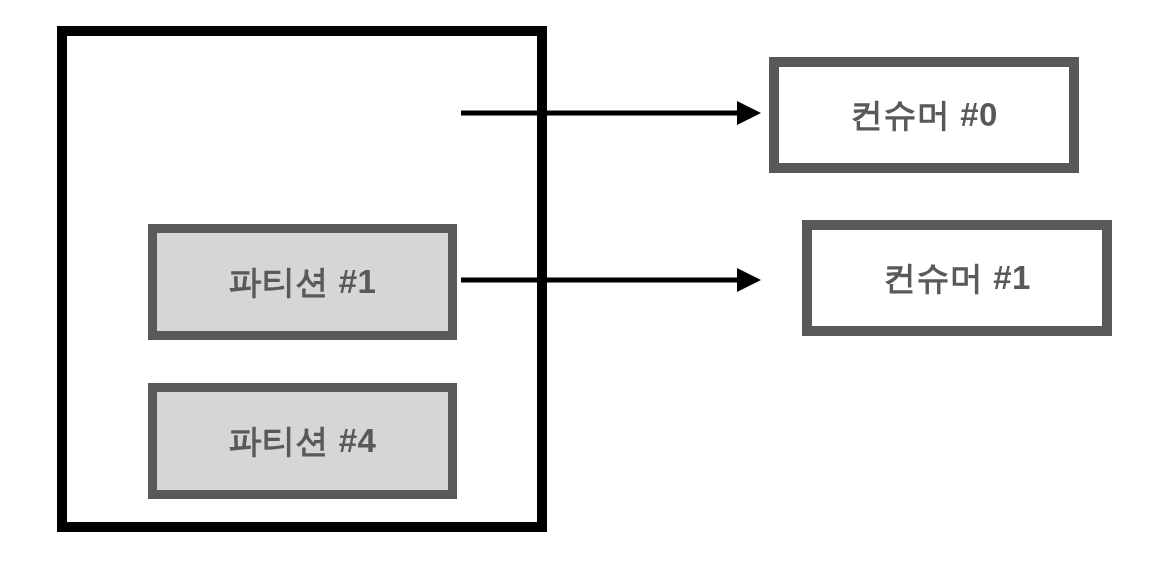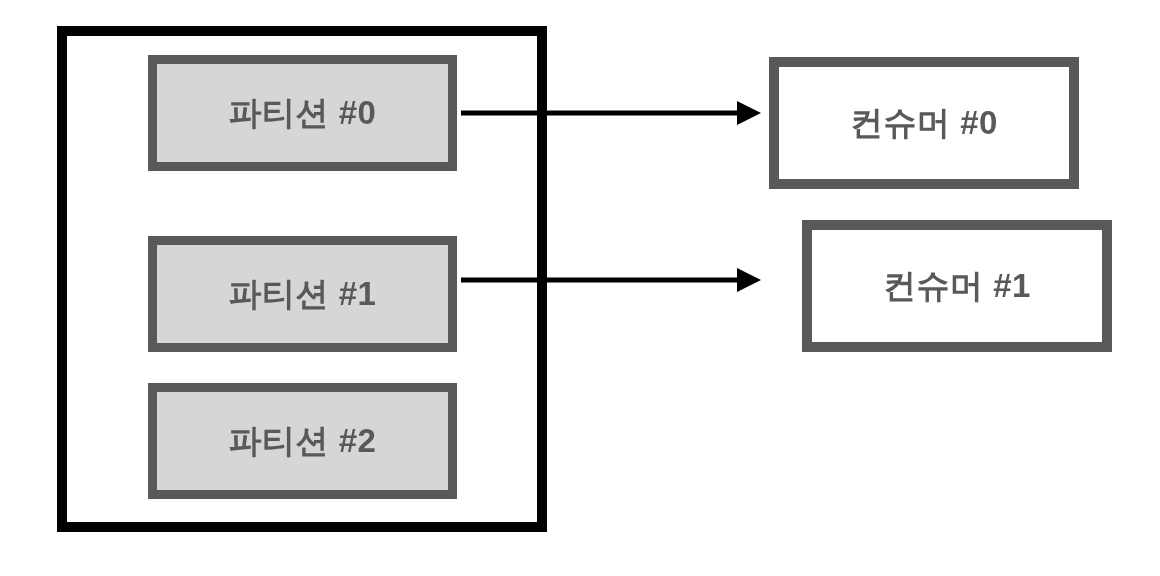--- a/index.html
+++ b/index.html
@@ -43,26 +43,26 @@
     letter-spacing: 0.5px;
   }
   .partition {
     left: 148px;
     width: 309px;
     height: 116px;
     border: 9px solid var(--box-border);
     background: var(--partition-fill);
   }
   .partition.p0 { top: 55px; }
-  .partition.p1 { top: 236px; }
+  .partition.p1 { top: 224px; }
   .partition.p2 { top: 383px; }
   .consumer {
     left: 769px;
     width: 310px;
-    height: 132px;
+    height: 116px;
     border: 10px solid var(--box-border);
     background: var(--consumer-fill);
   }
   .consumer.c0 { top: 57px; }
   .consumer.c1 { top: 220px; margin-left: 33px; }
   .arrow-layer {
     position: absolute;
     left: 0; top: 0;
     width: 1160px;
     height: 576px;
@@ -71,30 +71,27 @@
   .arrow line { stroke: var(--arrow); stroke-width: 5; }
   .arrow polygon { fill: var(--arrow); }
 </style>
 </head>
 <body>
 
 <div class="canvas">
 
   <div class="group-box"></div>
 
-  <div class="node partition p0">
-    <span>파티션 #0</span>
-  </div>
 
   <div class="node partition p1">
     <span>파티션 #1</span>
   </div>
 
   <div class="node partition p2">
-    <span>파티션 #2</span>
+    <span>파티션 #4</span>
   </div>
 
   <div class="node consumer c0">
     <span>컨슈머 #0</span>
   </div>
 
   <div class="node consumer c1">
     <span>컨슈머 #1</span>
   </div>
 

